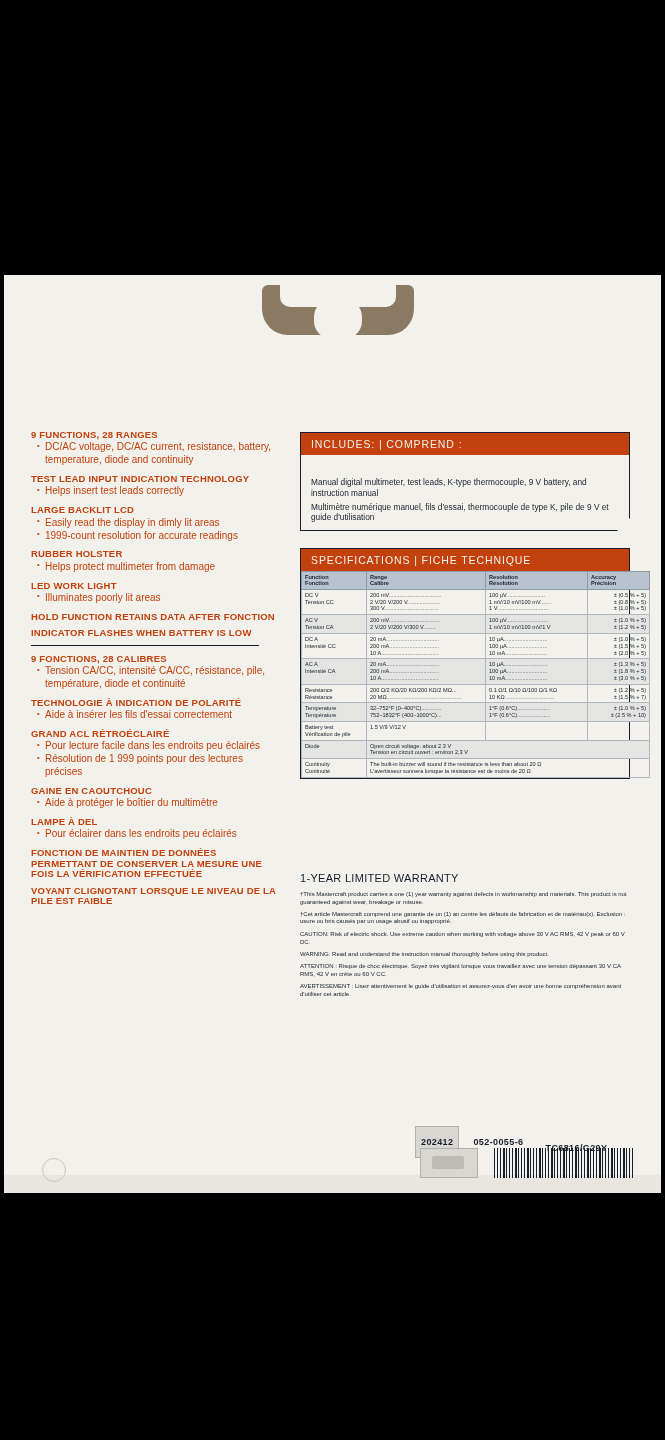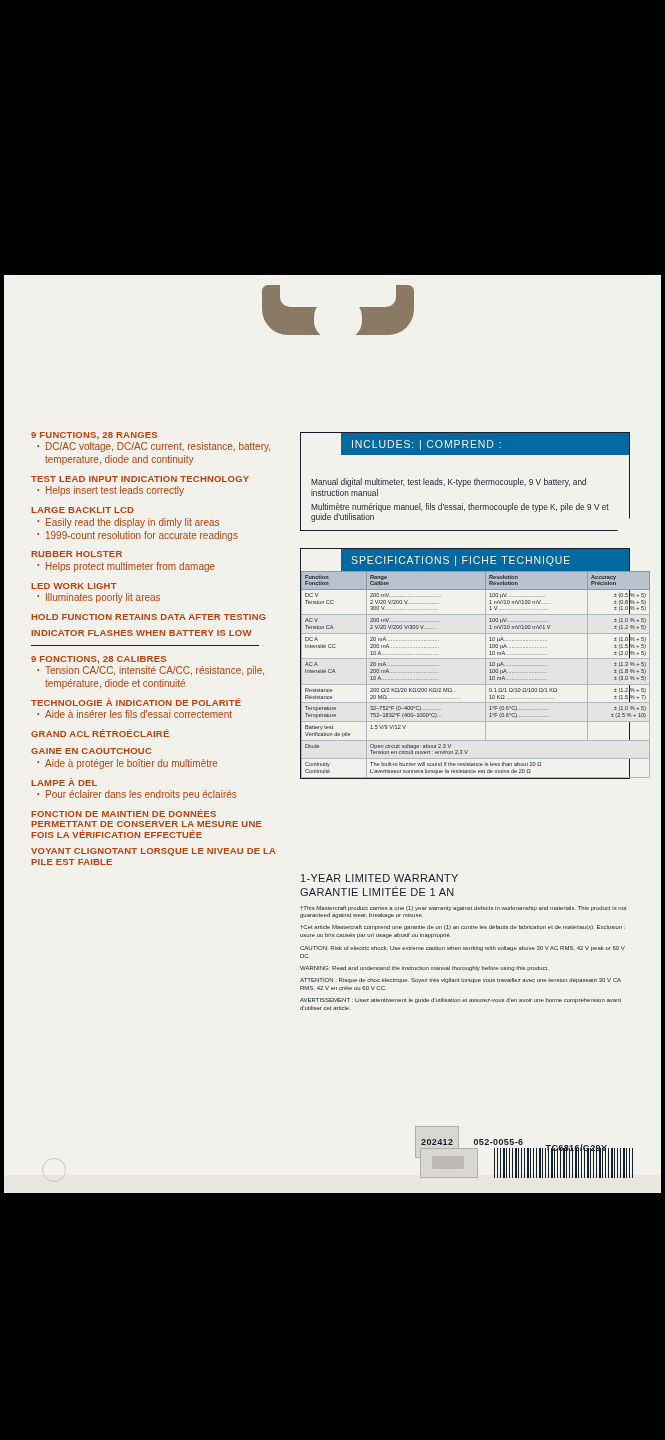--- a/index.html
+++ b/index.html
@@ -117,26 +117,25 @@
   
   #includes-panel {
     position: absolute;
     left: 300px;
     top: 432px;
     width: 328px;
     border: 1.4px solid #16202c;
     background: #f3f1ec;
   }
   .panel-head {
-    background: #0369a1;
+    background: #c2410c;
     color: #f3f1ec;
     font-size: 10.5px;
     letter-spacing: 0.9px;
     padding: 5px 8px 5px 10px;
-    margin-left: 40px;
   }
   .panel-body {
     padding: 22px 10px 7px 10px;
     font-size: 8.3px;
     line-height: 1.3;
     color: #16202c;
   }
   #includes-panel:after {
     
     content: "";
@@ -313,21 +312,21 @@
   </div>
 
   <div class="feat-block">
     <div class="feat-en-head">LED WORK LIGHT</div>
     <ul>
         <li>Illuminates poorly lit areas</li>
       </ul>
   </div>
 
   <div class="feat-block nolist">
-    <div class="feat-en-head">HOLD FUNCTION RETAINS DATA AFTER TESTING</div>
+    <div class="feat-en-head">HOLD FUNCTION RETAINS DATA AFTER FONCTION</div>
   </div>
 
   <div class="feat-block nolist">
     <div class="feat-en-head">INDICATOR FLASHES WHEN BATTERY IS LOW</div>
   </div>
 
   <hr class="rule">
 
   <div class="feat-block">
     <div class="feat-fr-head">9 FONCTIONS, 28 CALIBRES</div>
@@ -338,20 +337,24 @@
 
   <div class="feat-block">
     <div class="feat-fr-head">TECHNOLOGIE À INDICATION DE POLARITÉ</div>
     <ul>
         <li>Aide à insérer les fils d'essai correctement</li>
       </ul>
   </div>
 
   <div class="feat-block">
     <div class="feat-fr-head">GRAND ACL RÉTROÉCLAIRÉ</div>
+    <ul>
+      <li>Pour lecture facile dans les endroits peu éclairés</li>
+      <li>Résolution de 1 999 points pour des lectures précises</li>
+    </ul>
   </div>
 
   <div class="feat-block">
     <div class="feat-fr-head">GAINE EN CAOUTCHOUC</div>
     <ul>
         <li>Aide à protéger le boîtier du multimètre</li>
       </ul>
   </div>
 
   <div class="feat-block">
@@ -558,21 +561,20 @@
           <span class="sub">The built-in buzzer will sound if the resistance is less than about 20 Ω</span>
           <span class="sub">L'avertisseur sonnera lorsque la résistance est de moins de 20 Ω</span>
         </td>
       </tr>
     </tbody>
   </table>
 </div>
 
 <div id="warranty">
   <div class="warr-title">1-YEAR LIMITED WARRANTY</div>
-  <div class="warr-title">GARANTIE LIMITÉE DE 1 AN</div>
   <p class="warr-p">†This Mastercraft product carries a one (1) year warranty against defects in workmanship and materials. This product is not guaranteed against wear, breakage or misuse.</p>
   <p class="warr-p small-gap">†Cet article Mastercraft comprend une garantie de un (1) an contre les défauts de fabrication et de matériau(x). Exclusion : usure ou bris causés par un usage abusif ou inapproprié.</p>
   <p class="warr-p">CAUTION: Risk of electric shock. Use extreme caution when working with voltage above 30 V AC RMS, 42 V peak or 60 V DC.</p>
   <p class="warr-p small-gap">WARNING: Read and understand the instruction manual thoroughly before using this product.</p>
   <p class="warr-p small-gap">ATTENTION : Risque de choc électrique. Soyez très vigilant lorsque vous travaillez avec une tension dépassant 30 V CA RMS, 42 V en crête ou 60 V CC.</p>
   <p class="warr-p small-gap">AVERTISSEMENT : Lisez attentivement le guide d'utilisation et assurez-vous d'en avoir une bonne compréhension avant d'utiliser cet article.</p>
 </div>
 
 <div id="footer-codes">
   <div class="code-row">

